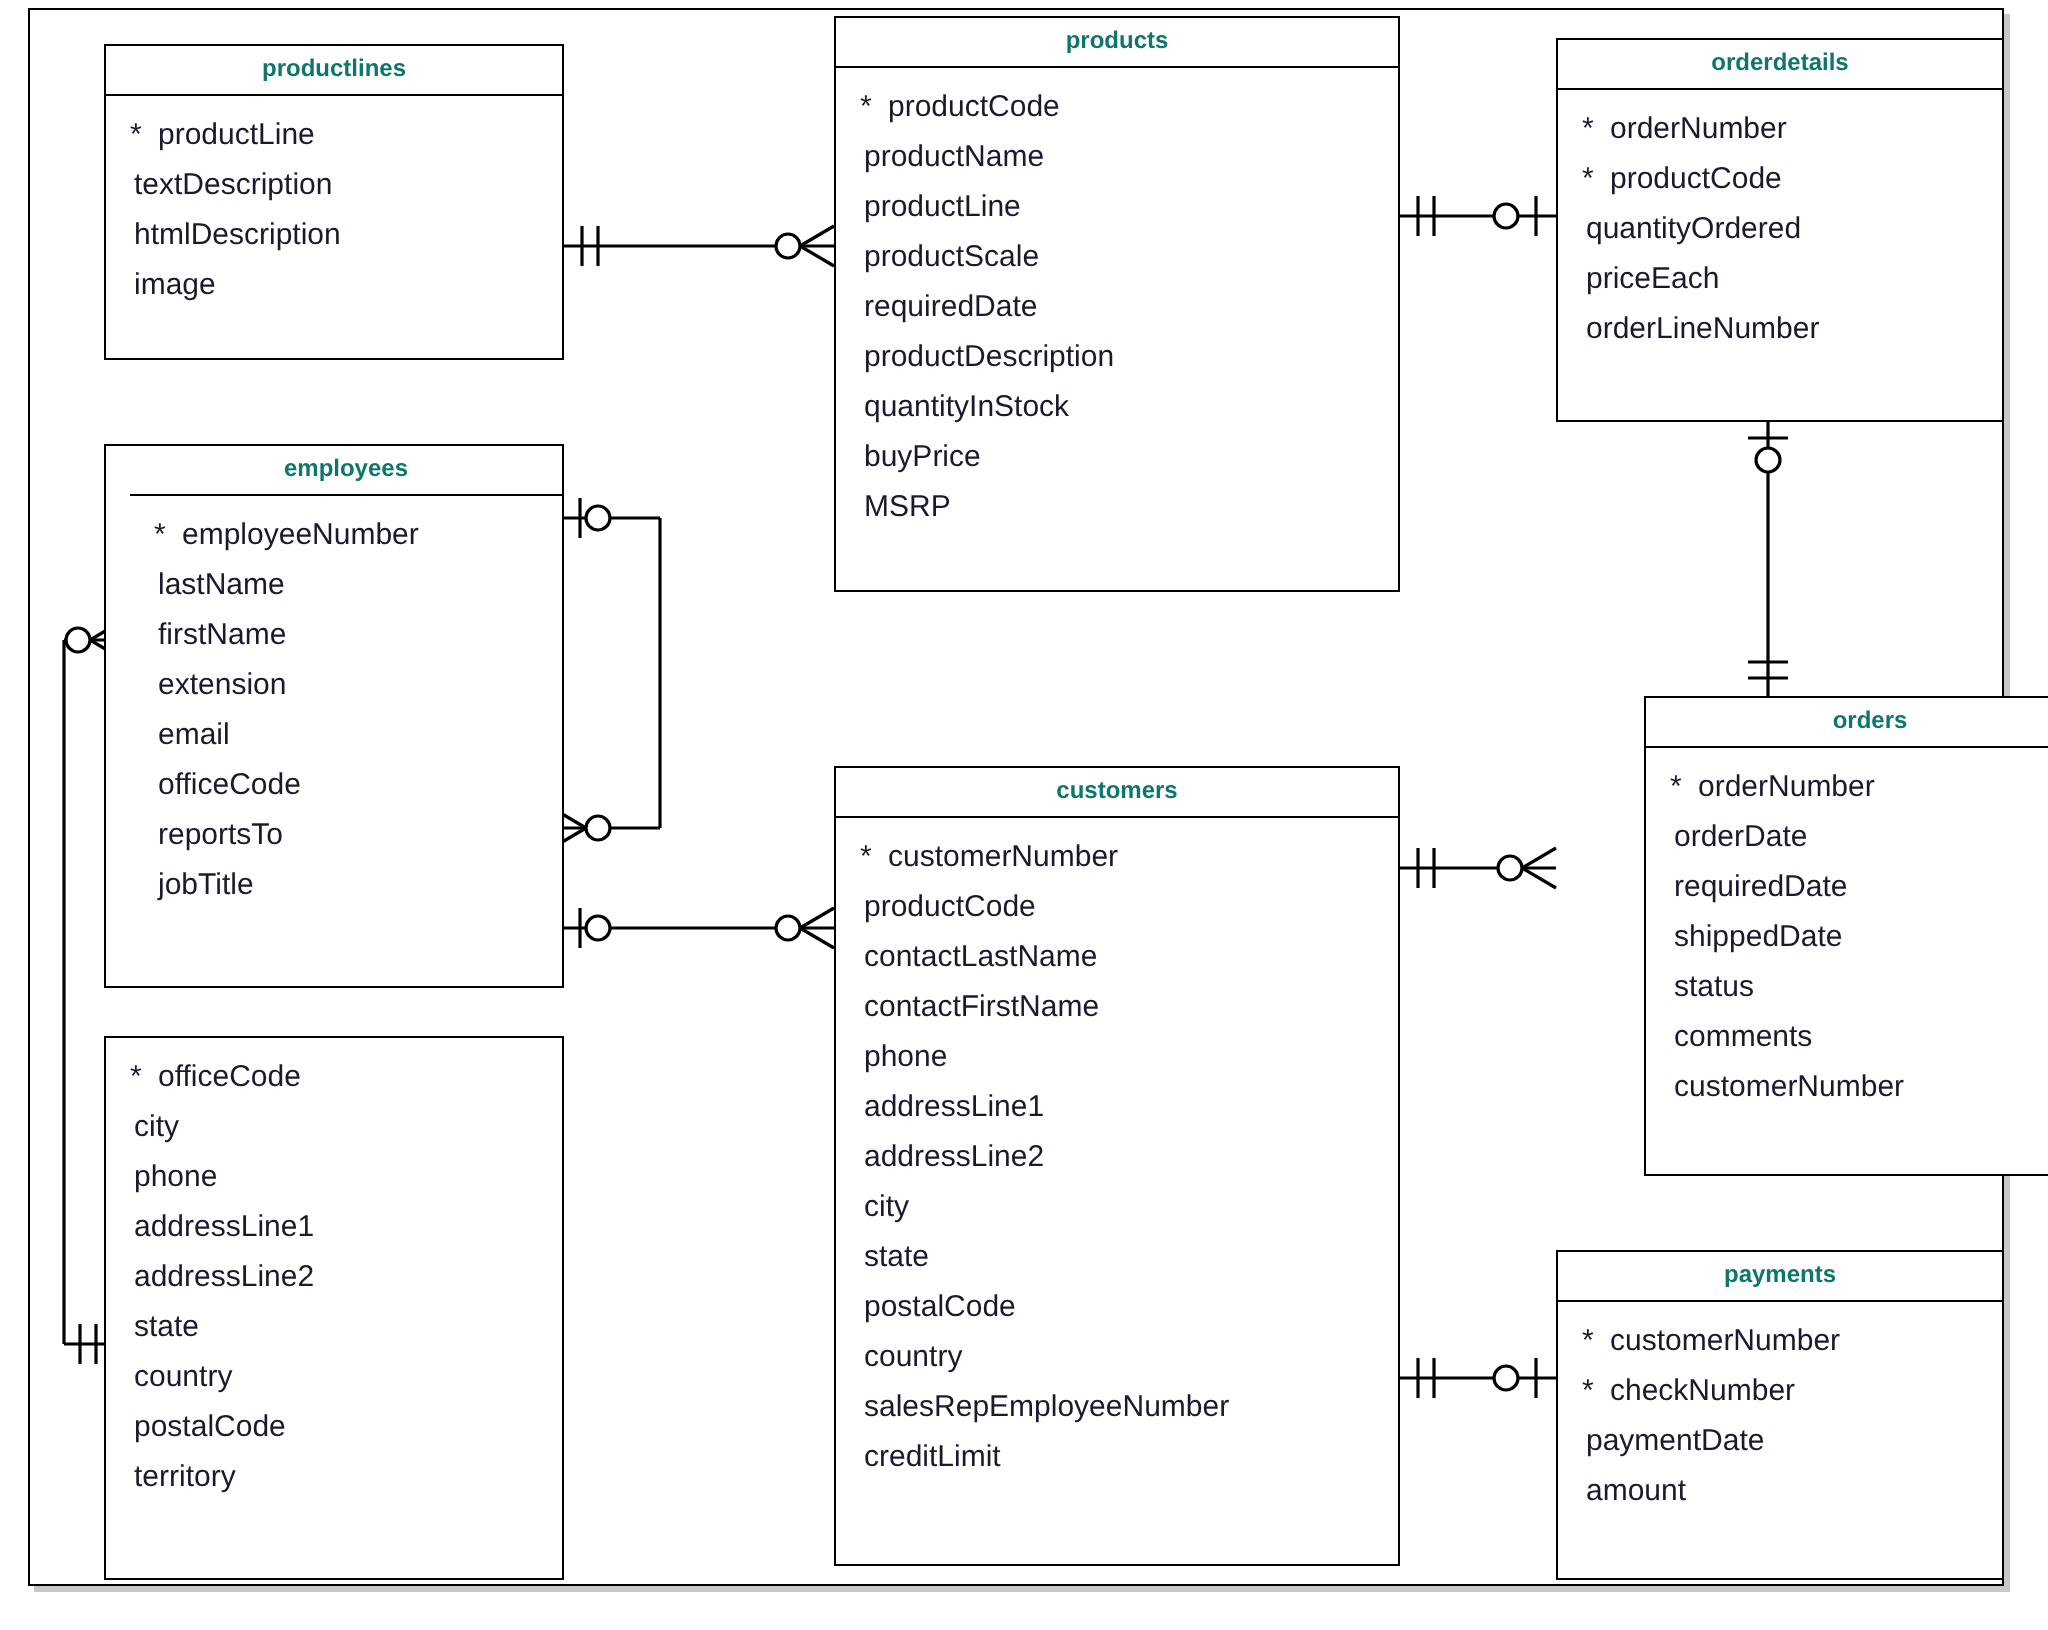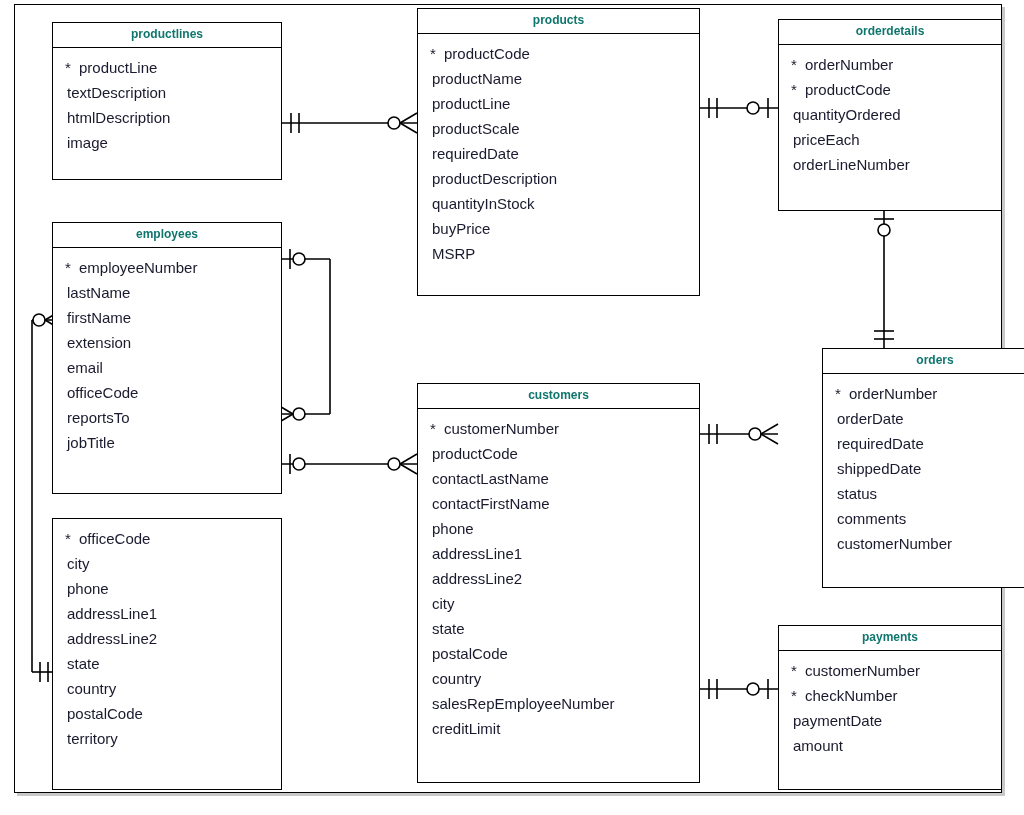--- a/index.html
+++ b/index.html
@@ -198,21 +198,21 @@
       <div class="entity" style="left: 778px; top: 19px; width: 224px; height: 192px;">
         <div class="entity-title">orderdetails</div>
         <div class="entity-fields">
           <div class="field pk"><span class="pk-mark">*</span><span class="field-name">orderNumber</span></div>
           <div class="field pk"><span class="pk-mark">*</span><span class="field-name">productCode</span></div>
           <div class="field"><span class="field-name">quantityOrdered</span></div>
           <div class="field"><span class="field-name">priceEach</span></div>
           <div class="field"><span class="field-name">orderLineNumber</span></div>
         </div>
       </div>
-      <div class="entity" style="left: 52px; top: 222px; width: 230px; height: 272px;">
+      <div class="entity" style="left: 52px; top: 222px; width: 230px; height: 272px; padding-left: 12px;">
         <div class="entity-title">employees</div>
         <div class="entity-fields">
           <div class="field pk"><span class="pk-mark">*</span><span class="field-name">employeeNumber</span></div>
           <div class="field"><span class="field-name">lastName</span></div>
           <div class="field"><span class="field-name">firstName</span></div>
           <div class="field"><span class="field-name">extension</span></div>
           <div class="field"><span class="field-name">email</span></div>
           <div class="field"><span class="field-name">officeCode</span></div>
           <div class="field"><span class="field-name">reportsTo</span></div>
           <div class="field"><span class="field-name">jobTitle</span></div>

